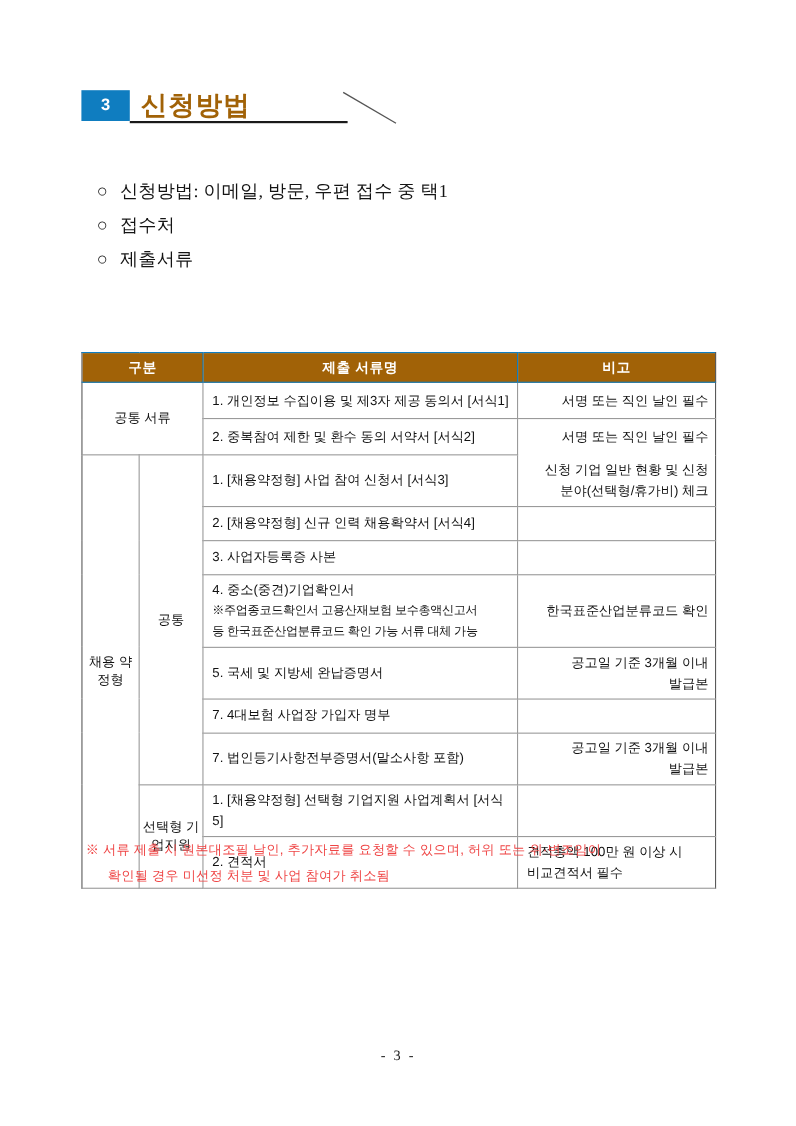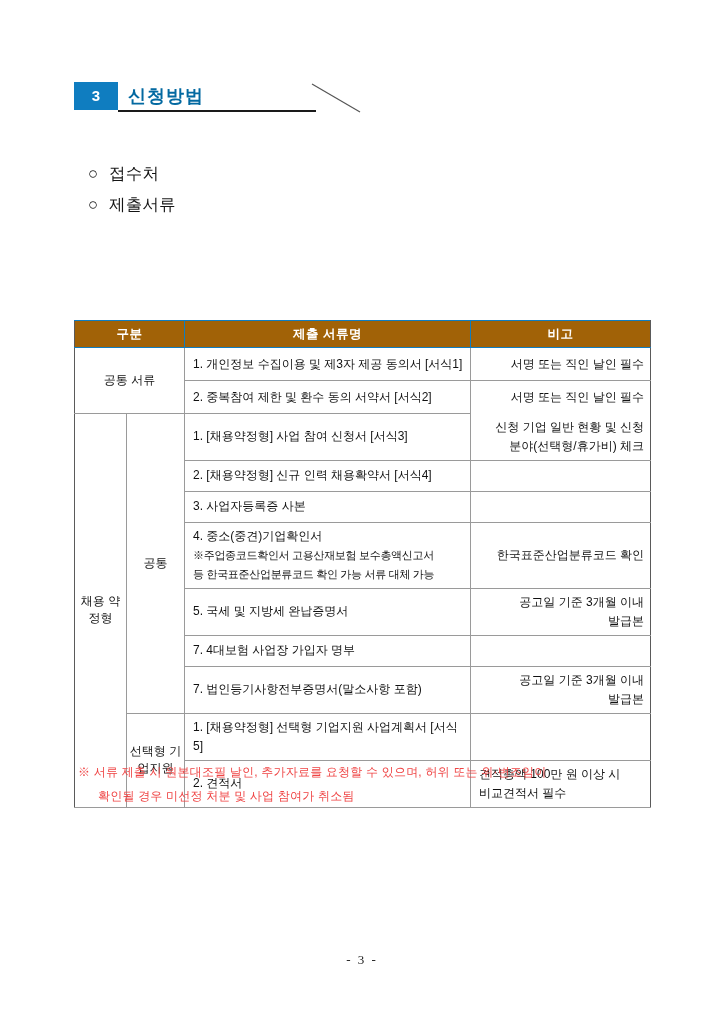--- a/index.html
+++ b/index.html
@@ -46,24 +46,24 @@
     line-height: 28px;
     text-align: center;
     letter-spacing: 0;
   }
   .section-title {
     position: absolute;
     left: 54px;
     top: 1px;
     font-family: "Liberation Sans", sans-serif;
     font-weight: bold;
-    font-size: 18px;
+    font-size: 24px;
     line-height: 27px;
     letter-spacing: 1px;
-    color: #0369a1;
+    color: #a16207;
     white-space: nowrap;
   }
   .section-rule {
     position: absolute;
     left: 44px;
     top: 28px;
     width: 198px;
     height: 2px;
     background: #1a1a1a;
   }
@@ -199,20 +199,23 @@
     <div class="section-rule"></div>
     <div class="section-slash">
       <svg width="52" height="32" viewBox="0 0 52 32">
         <line x1="2" y1="2" x2="50" y2="30" stroke="#555555" stroke-width="1.2"></line>
       </svg>
     </div>
   </div>
 
   <div class="body-block">
     <div class="line">
+      <span class="bullet">○</span><span>신청방법: 이메일, 방문, 우편 접수 중 택1</span>
+    </div>
+    <div class="line">
       <span class="bullet">○</span><span>접수처</span>
     </div>
     <div class="line">
       <span class="bullet">○</span><span>제출서류</span>
     </div>
   </div>
 
   <table class="doc-table">
     <colgroup>
       <col style="width:52px">

